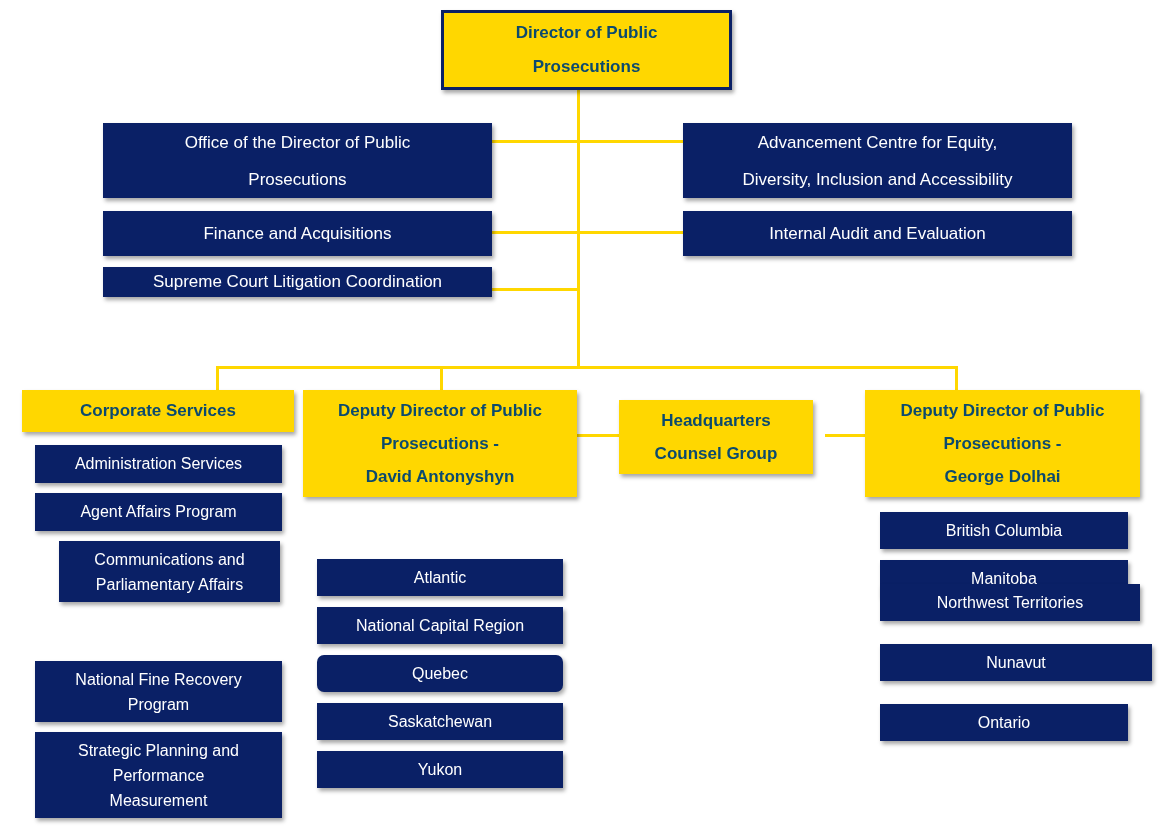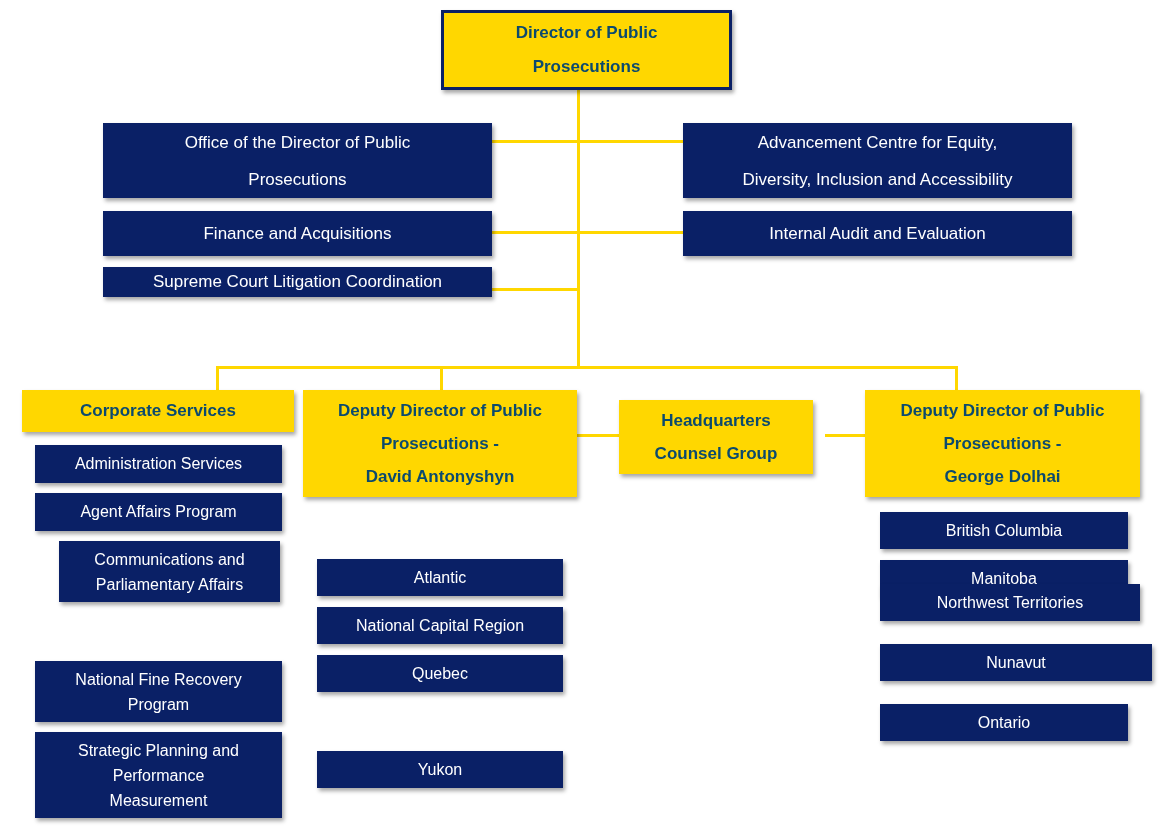--- a/index.html
+++ b/index.html
@@ -86,21 +86,22 @@
   <div class="box navy fs16 lh25" style="left:37px; top:541px; width:221px; height:61px;margin-left:22px;">Communications and
 Parliamentary Affairs</div>
   <div class="box navy fs16 lh25" style="left:35px; top:661px; width:247px; height:61px;">National Fine Recovery
 Program</div>
   <div class="box navy fs16 lh25" style="left:35px; top:732px; width:247px; height:86px;">Strategic Planning and
 Performance
 Measurement</div>
 
   <div class="box navy fs16" style="left:317px; top:559px; width:246px; height:37px;">Atlantic</div>
   <div class="box navy fs16" style="left:317px; top:607px; width:246px; height:37px;">National Capital Region</div>
-  <div class="box navy fs16" style="left:317px; top:655px; width:246px; height:37px;">Quebec</div>
+  <div class="box navy fs16" style="left:317px; top:655px; width:246px; height:37px;border-radius:7px;">Quebec</div>
+  <div class="box navy fs16" style="left:317px; top:703px; width:246px; height:37px;">Saskatchewan</div>
   <div class="box navy fs16" style="left:317px; top:751px; width:246px; height:37px;">Yukon</div>
 
   <div class="box navy fs16" style="left:880px; top:512px; width:248px; height:37px;">British Columbia</div>
   <div class="box navy fs16" style="left:880px; top:560px; width:248px; height:37px;">Manitoba</div>
   <div class="box navy fs16" style="left:880px; top:584px; width:260px; height:37px;">Northwest Territories</div>
   <div class="box navy fs16" style="left:880px; top:644px; width:272px; height:37px;">Nunavut</div>
   <div class="box navy fs16" style="left:880px; top:704px; width:248px; height:37px;">Ontario</div>
 
 </div>
 

